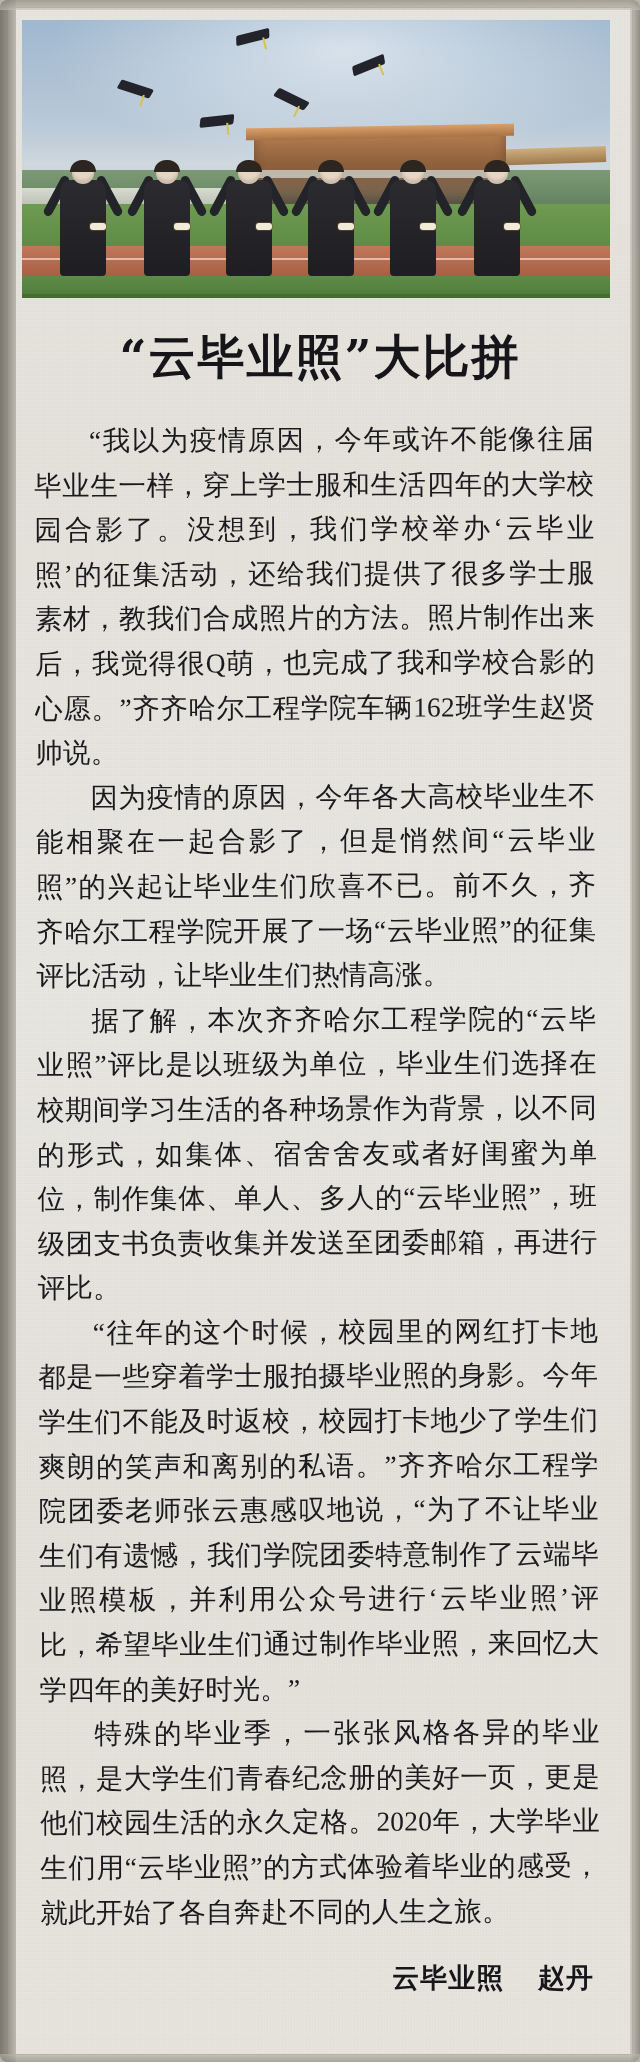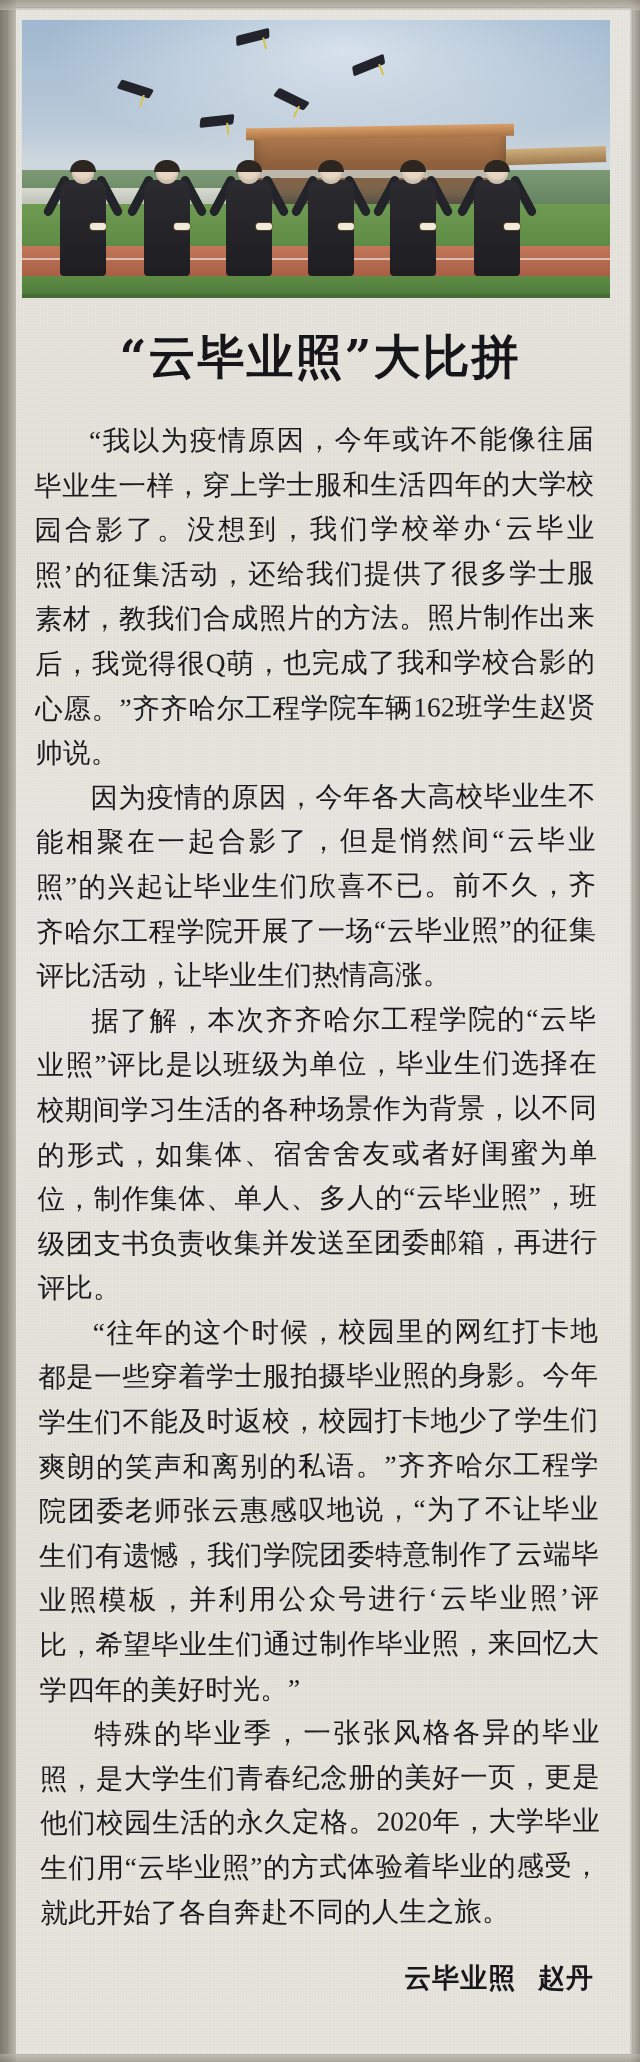--- a/index.html
+++ b/index.html
@@ -9,20 +9,21 @@
   }
   body {
     font-family: "Liberation Serif", "DejaVu Serif", serif;
   }
   #page {
     position: relative;
     width: 640px;
     height: 2062px;
     overflow: hidden;
     background: #c9c5bb;
+    border-radius: 8px;
   }
   
   .paper {
     position: absolute;
     left: 8px;
     top: 8px;
     width: 624px;
     height: 2046px;
     background:
       linear-gradient(180deg, #e7e5df 0%, #e4e2da 22%, #e8e6e0 48%, #e3e1d9 74%, #e6e4dc 100%);
@@ -218,21 +219,21 @@
     position:absolute;
     left: 34px;
     top: 1960px;
     width: 560px;
     text-align: right;
     font-size: 27px;
     font-weight: 700;
     color:#17171b;
     letter-spacing: 1px;
   }
-  .byline .name { margin-left: 14px; }
+  .byline .name { margin-left: 26px; }
   
   .skew { transform: rotate(-0.25deg); transform-origin: 50% 0; }
 </style>
 </head>
 <body>
 
 <div id="page">
   <div class="paper"></div>
   <div class="grain"></div>
 

